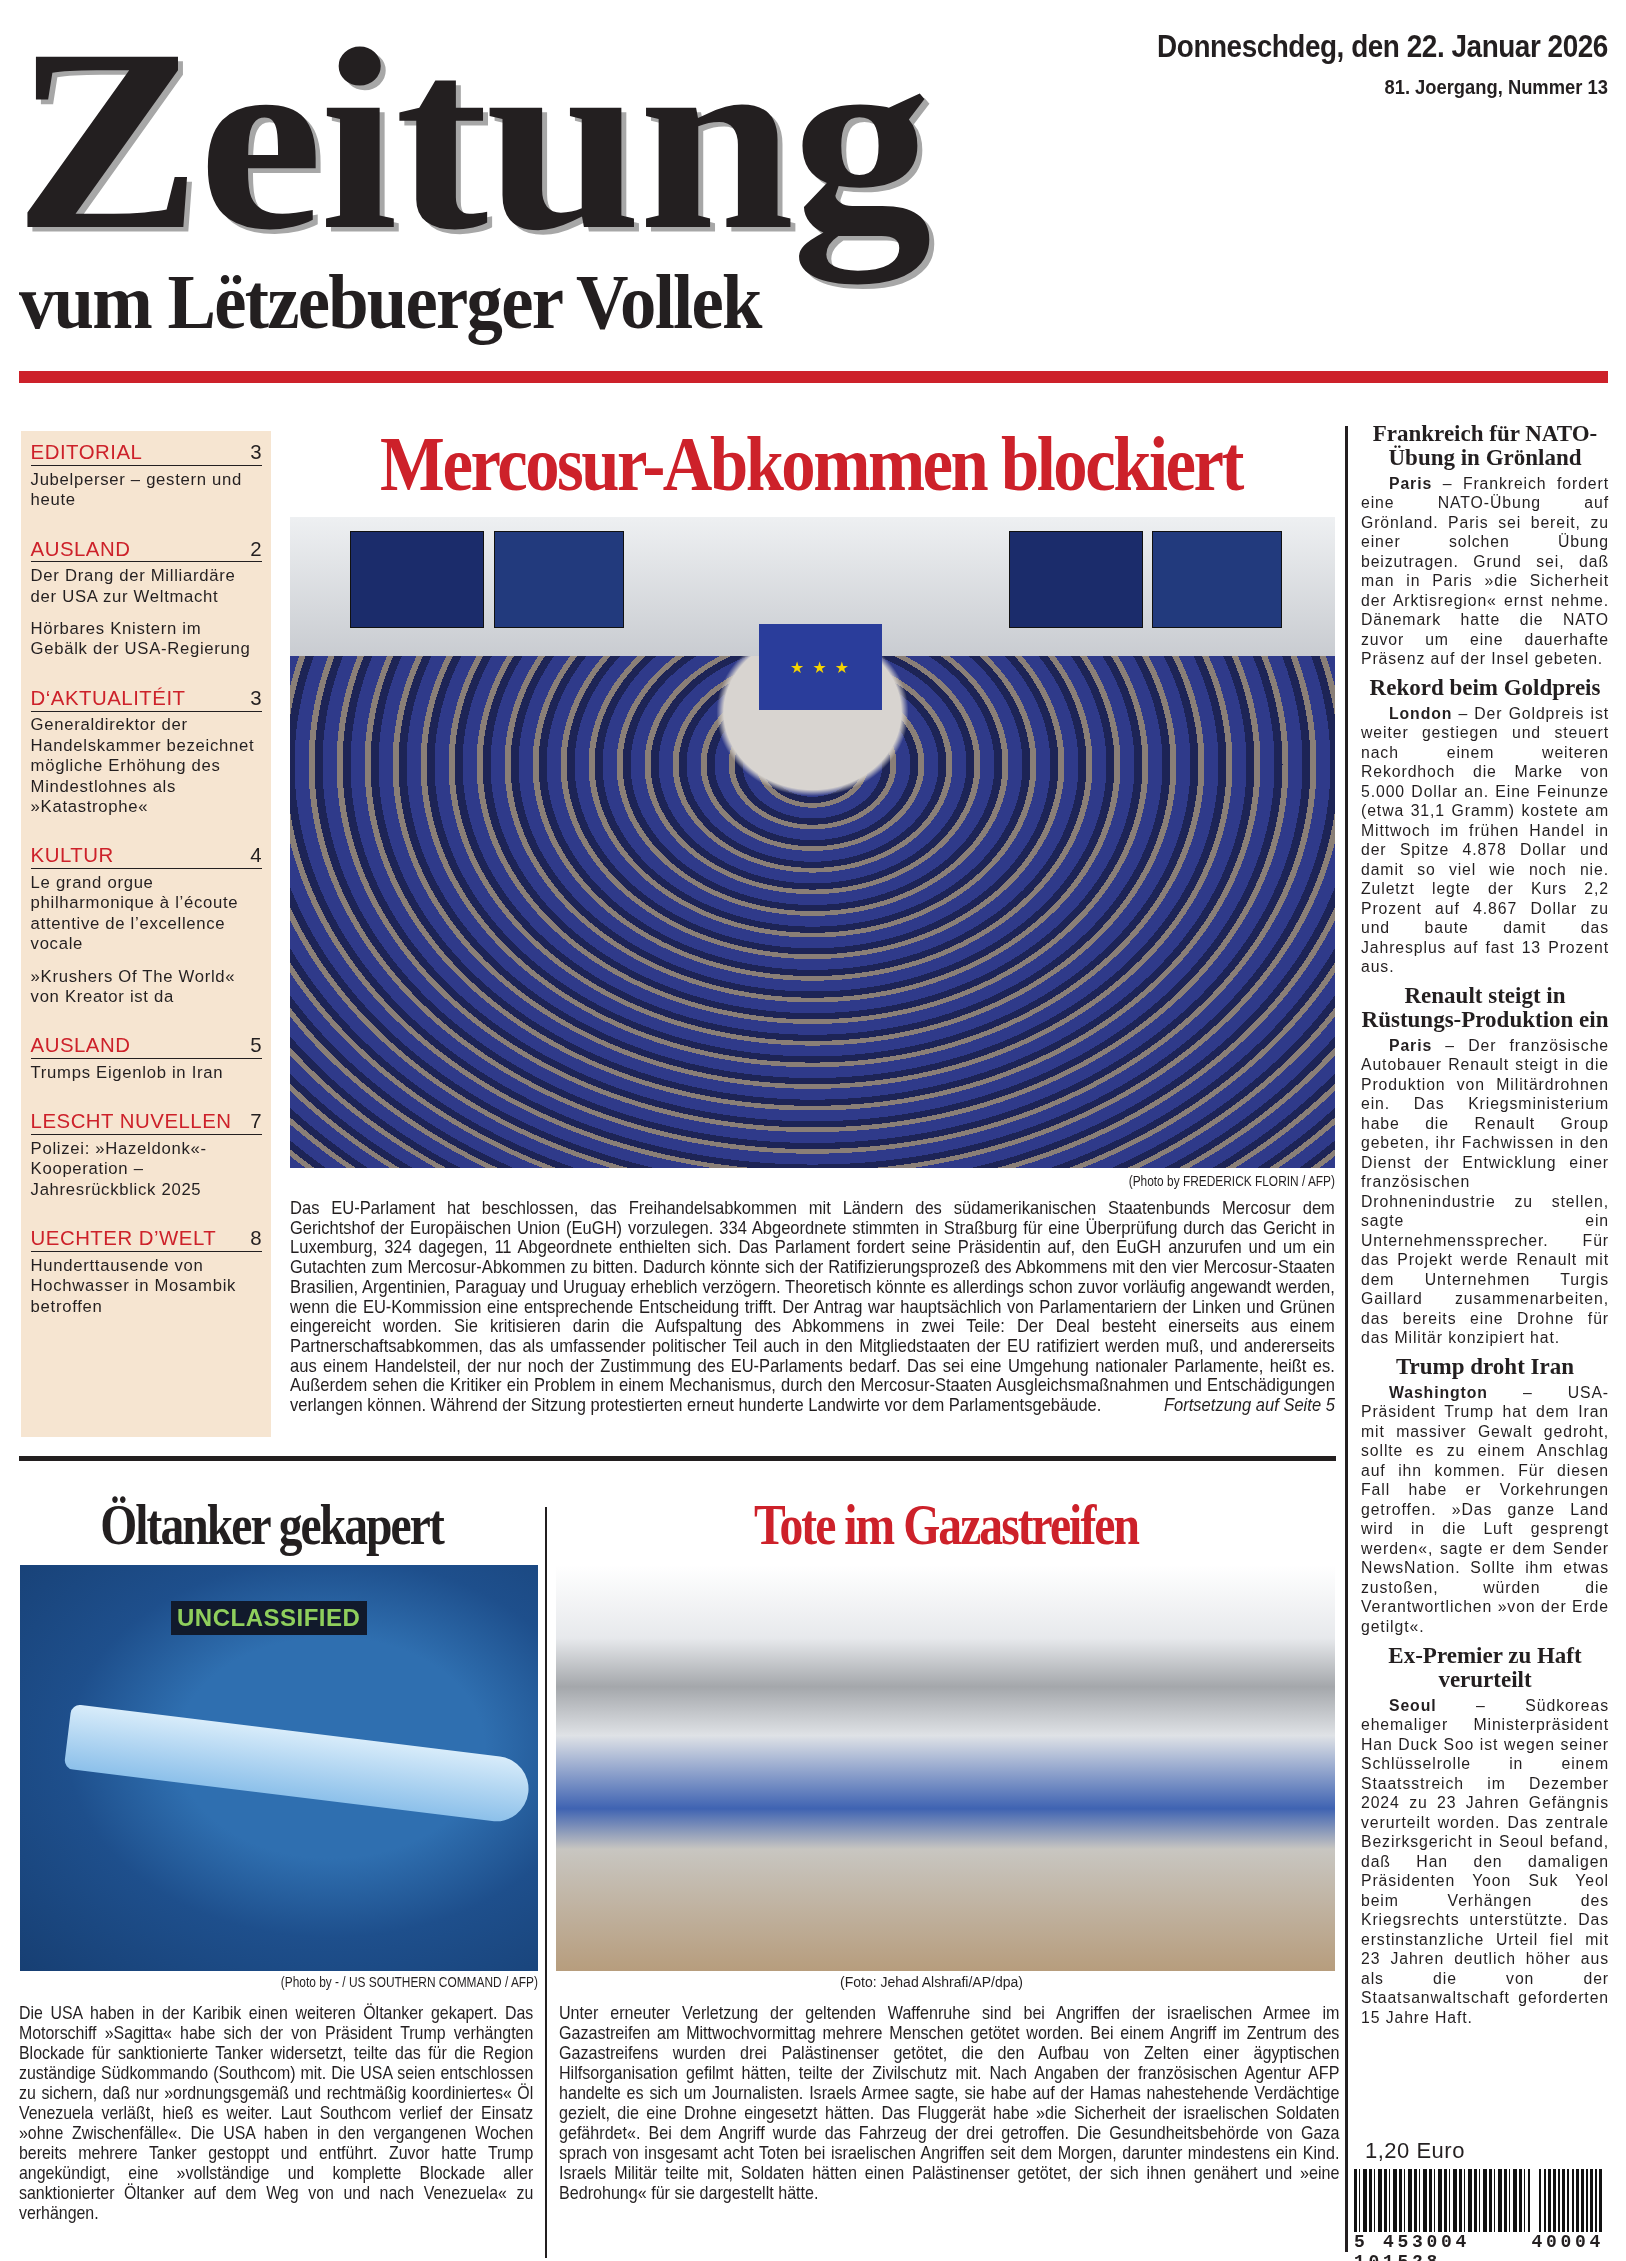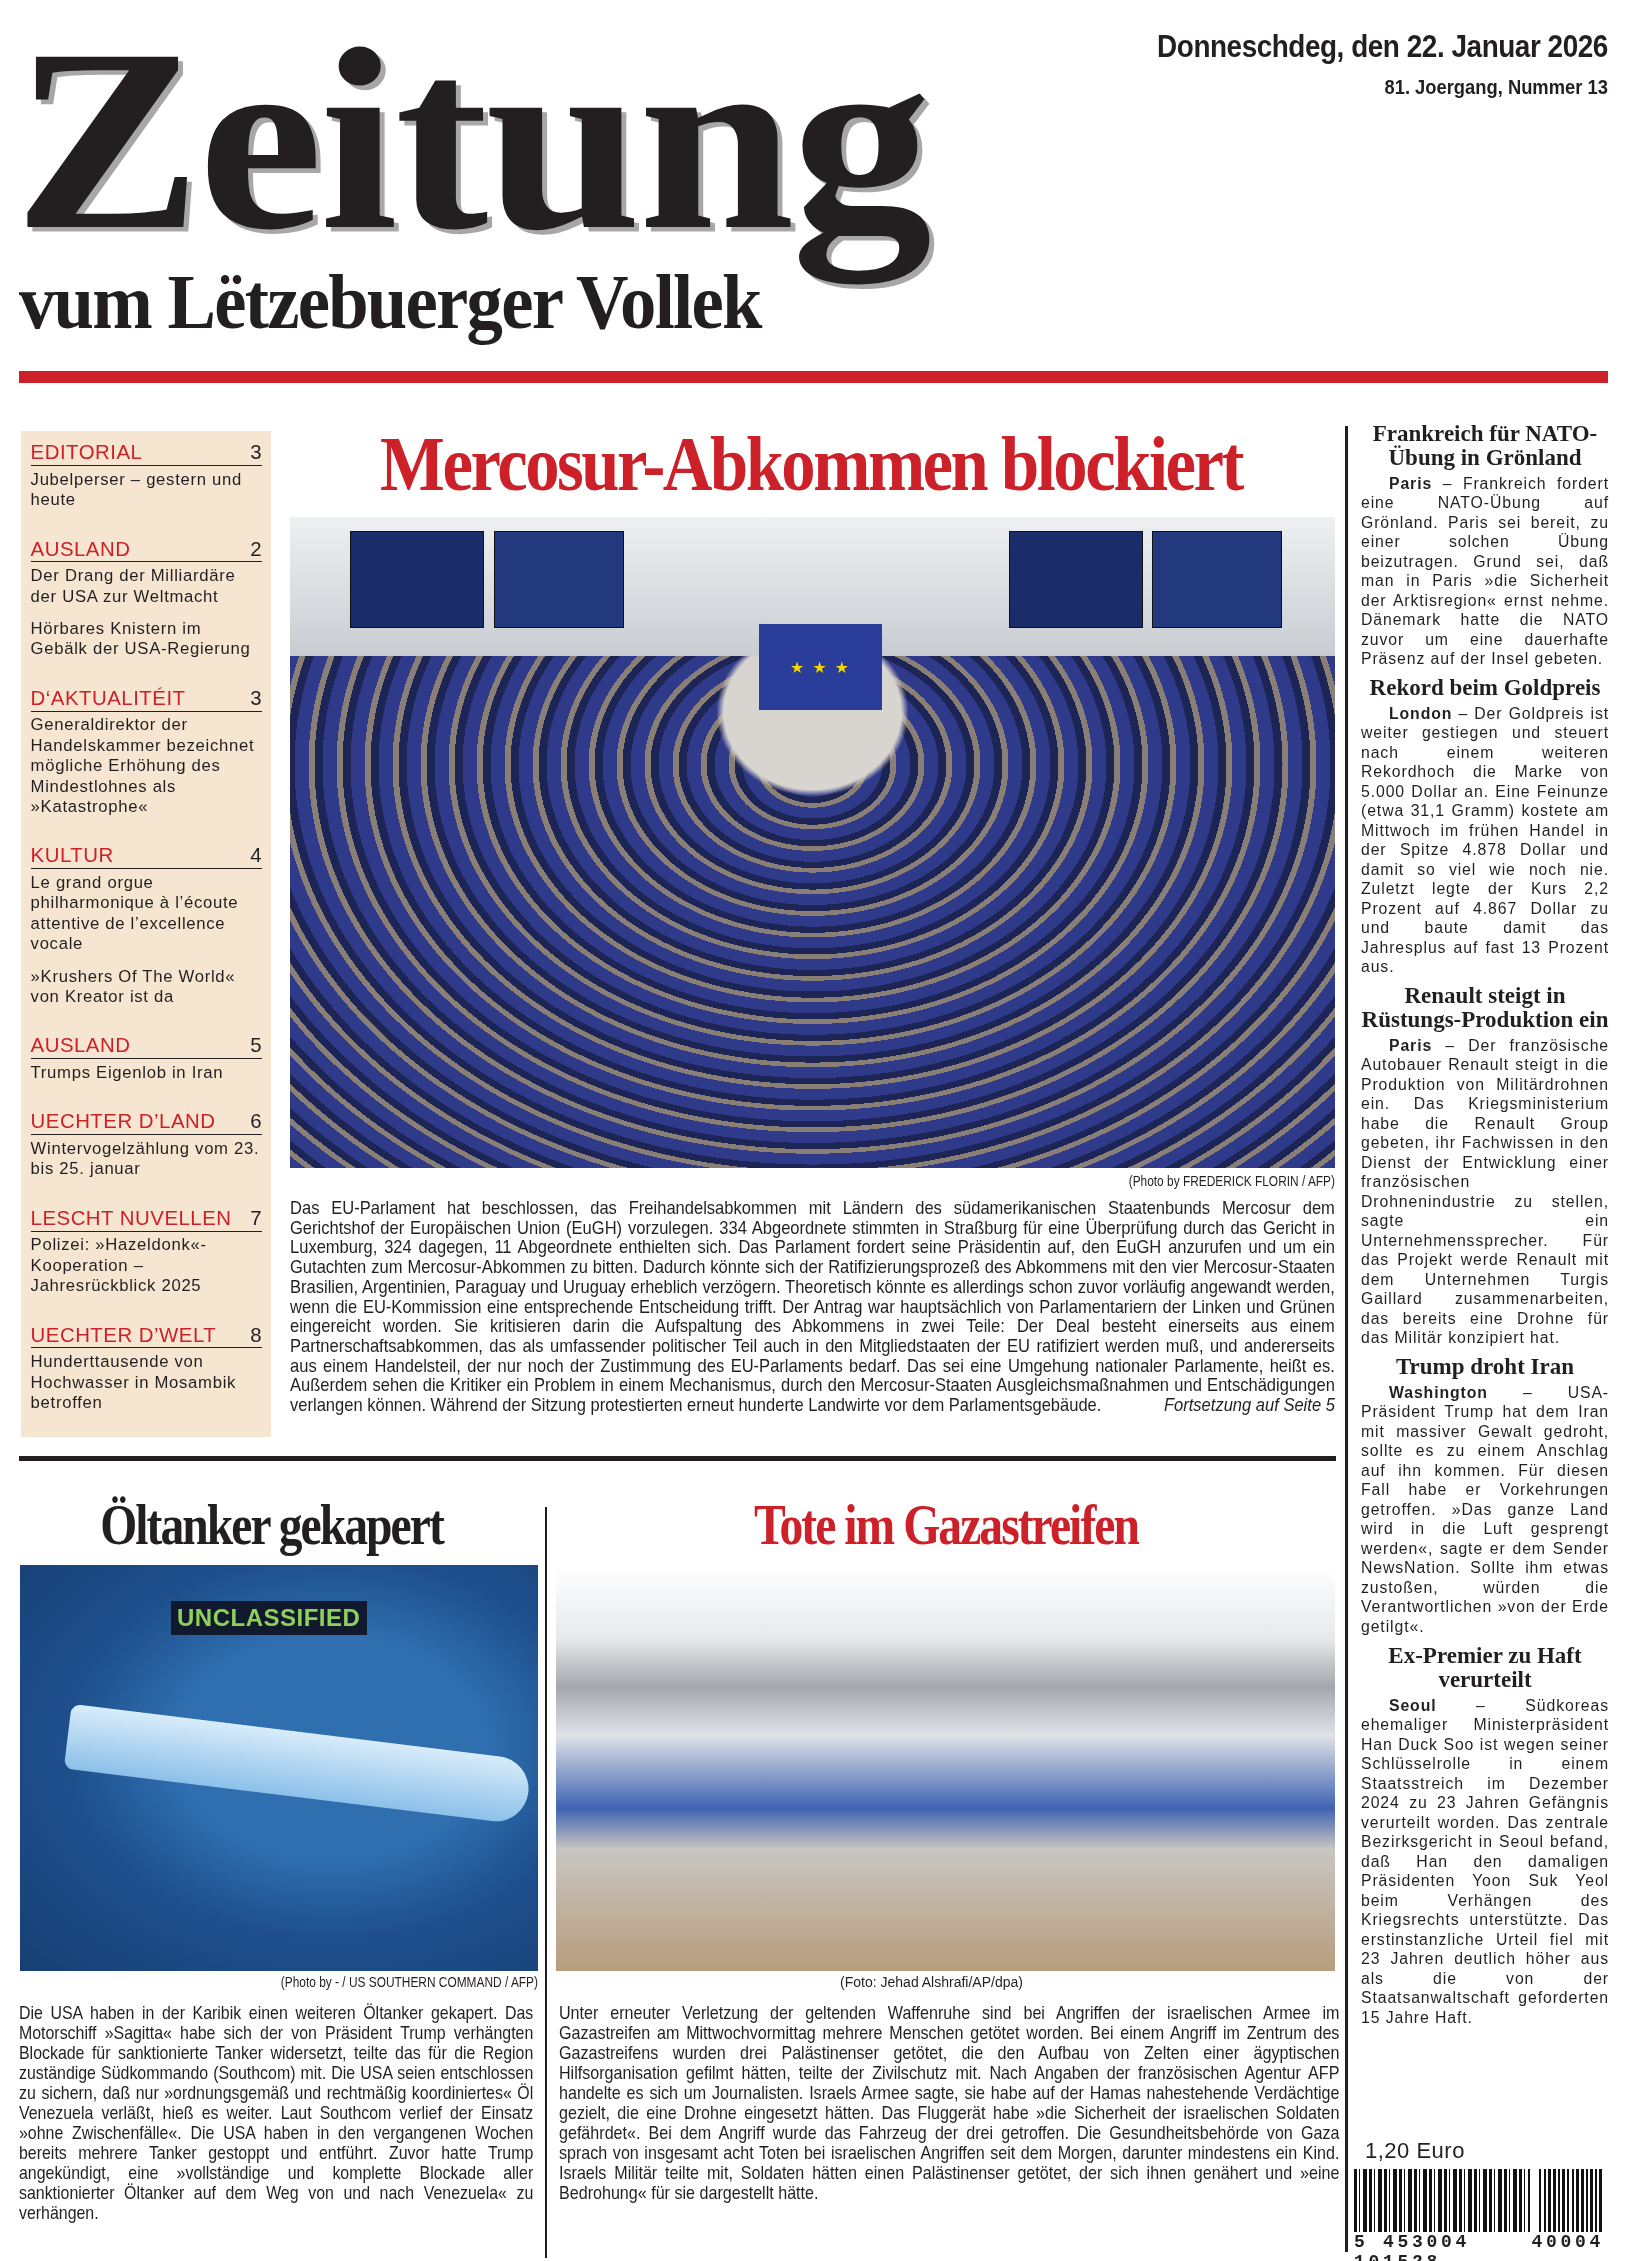--- a/index.html
+++ b/index.html
@@ -184,27 +184,20 @@
       </div>
     <div class="index-item">Le grand orgue philharmonique à l’écoute attentive de l’excellence vocale</div>
     <div class="index-item">»Krushers Of The World« von Kreator ist da</div>
   </div>
   <div class="index-section">
     <div class="index-head">
         <span class="cat">AUSLAND</span>
         <span class="page">5</span>
       </div>
     <div class="index-item">Trumps Eigenlob in Iran</div>
-  </div>
-  <div class="index-section">
-    <div class="index-head">
-        <span class="cat">UECHTER D’LAND</span>
-        <span class="page">6</span>
-      </div>
-    <div class="index-item">Wintervogelzählung vom 23. bis 25. januar</div>
   </div>
   <div class="index-section">
     <div class="index-head">
         <span class="cat">LESCHT NUVELLEN</span>
         <span class="page">7</span>
       </div>
     <div class="index-item">Polizei: »Hazeldonk«-Kooperation – Jahresrückblick 2025</div>
   </div>
   <div class="index-section">
     <div class="index-head">

